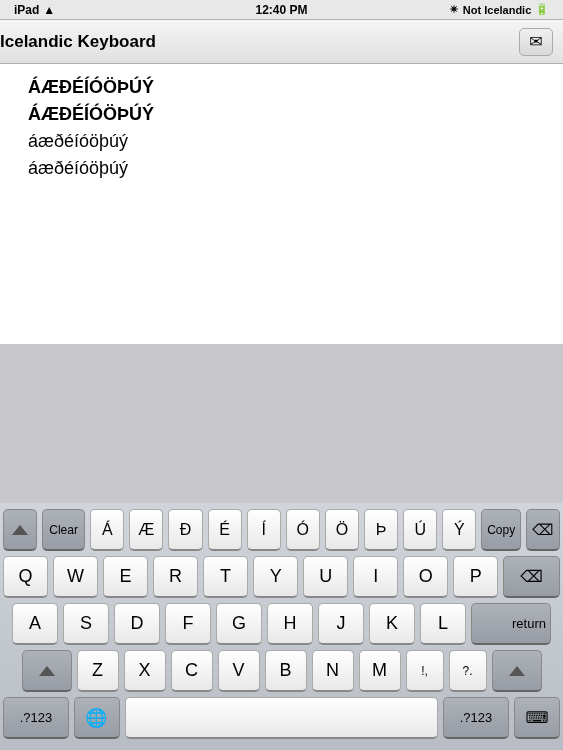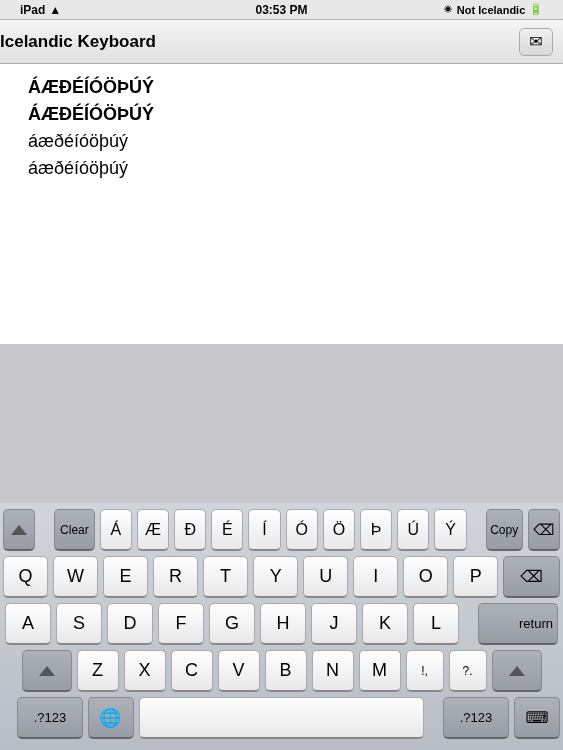--- a/index.html
+++ b/index.html
@@ -11,21 +11,21 @@
       background: #c7c7cc;
     }
 
     
     #status-bar {
       height: 20px;
       background: #e8e8e8;
       display: flex;
       align-items: center;
       justify-content: space-between;
-      padding: 0 20px;
+      padding: 0 14px;
       font-size: 12px;
       font-weight: 600;
       border-bottom: 1px solid #b0b0b0;
     }
     .status-left { display: flex; align-items: center; gap: 4px; }
     .status-center { position: absolute; left: 50%; transform: translateX(-50%); font-size: 12px; }
     .status-right { display: flex; align-items: center; gap: 4px; font-size: 11px; }
 
     
     #nav-bar {
@@ -105,21 +105,21 @@
       border-bottom: 2px solid #888;
     }
 
     .key-dark {
       background: linear-gradient(to bottom, #adb1b8, #989ca4);
       color: #000;
       border: 1px solid #888;
       border-bottom: 2px solid #666;
     }
 
-    .key-sm { font-size: 13px; margin-left: 14px; }
+    .key-sm { font-size: 13px; }
 
     
     .key-shift-top { width: 38px; }
     .key-clear { width: 48px; font-size: 12px; }
     .key-accent { width: 38px; font-size: 16px; }
     .key-copy { width: 44px; font-size: 12px; }
     .key-delete-top { width: 38px; }
 
     
     .key-qwerty { width: 46px; font-size: 18px; }
@@ -151,21 +151,21 @@
     }
   </style>
 </head>
 <body>
 
 <div id="status-bar">
   <div class="status-left">
     <span>iPad</span>
     <span>▲</span>
   </div>
-  <div class="status-center">03:53 PM</div>
+  <div class="status-center">12:40 PM</div>
   <div class="status-right">
     <span>✴</span>
     <span>Not Icelandic</span>
     <span>🔋</span>
   </div>
 </div>
 
 <div id="nav-bar">
   <span class="title">Icelandic Keyboard</span>
   <div class="email-btn">

